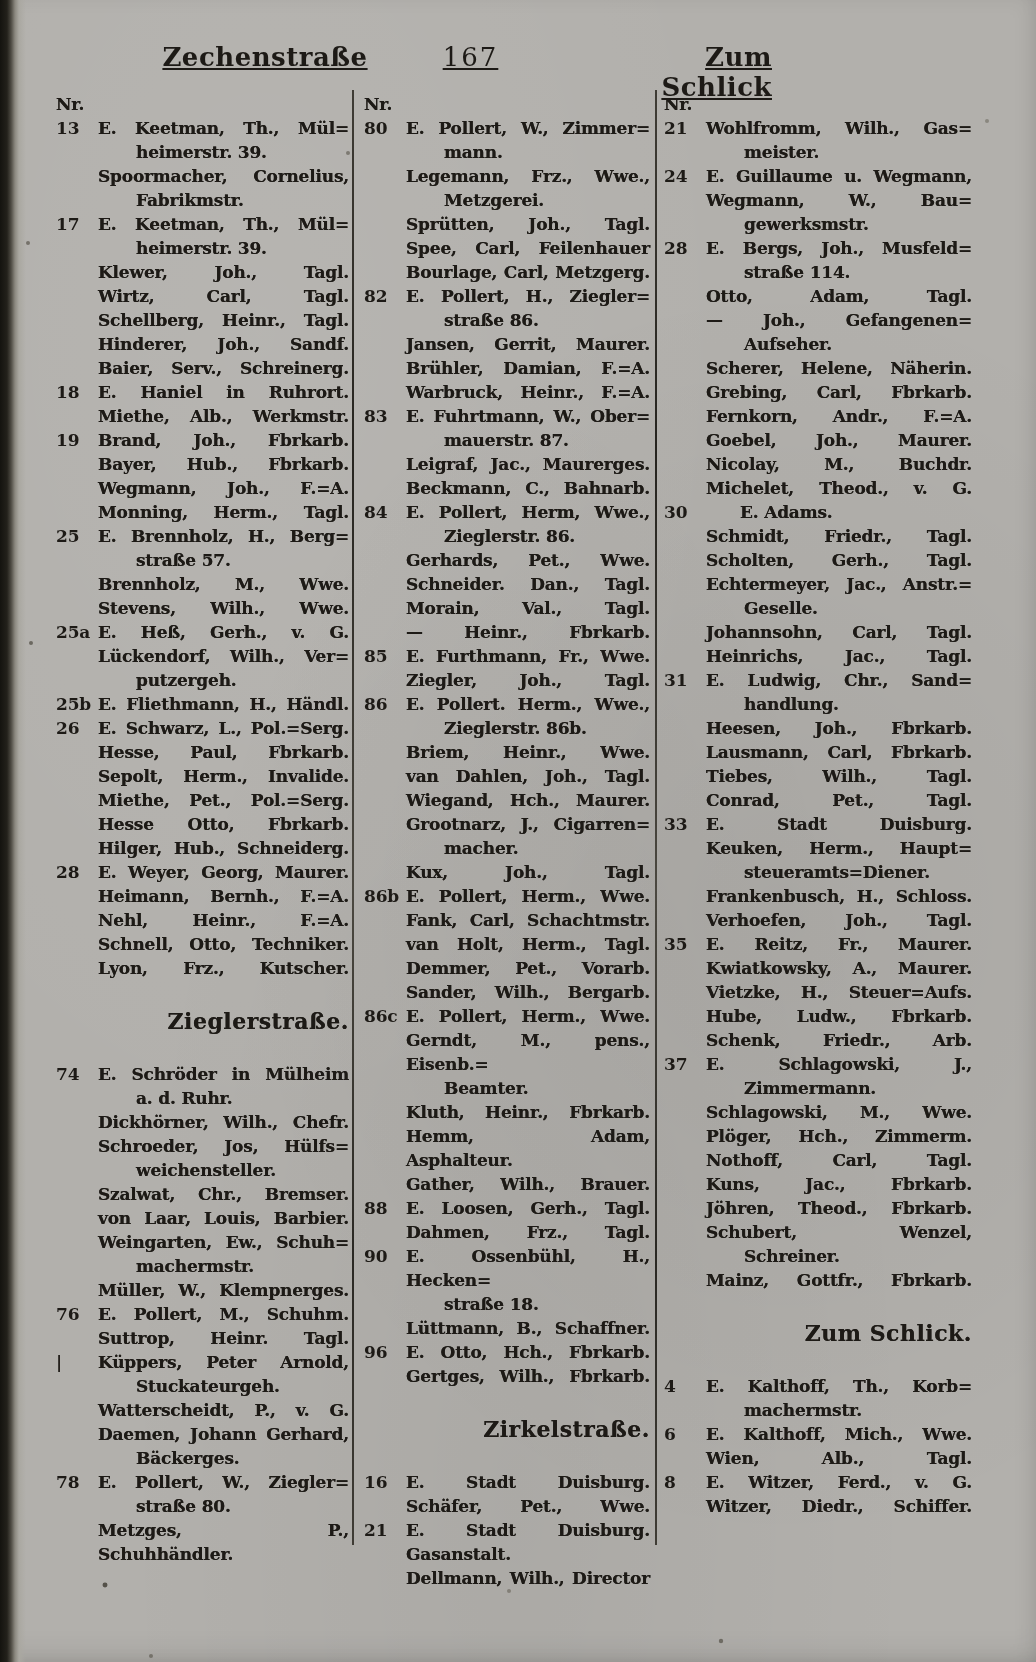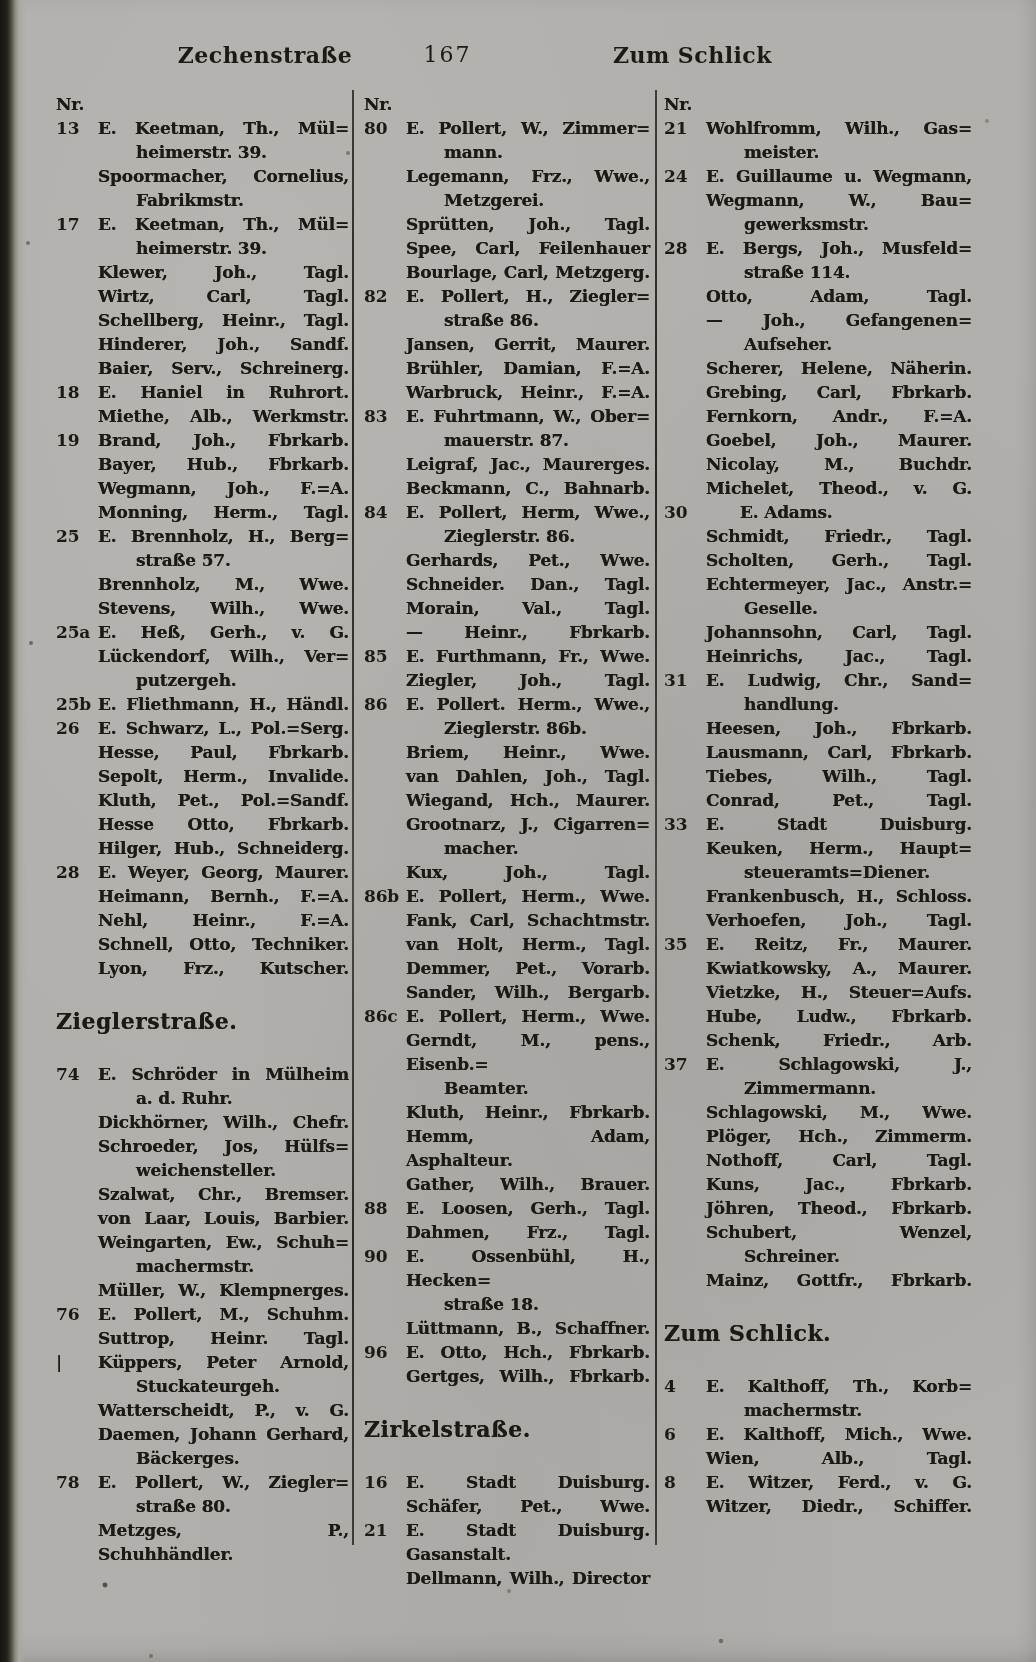--- a/index.html
+++ b/index.html
@@ -21,36 +21,36 @@
     box-shadow: inset -8px 0 30px -18px rgba(0,0,0,0.25), inset 0 -18px 40px -30px rgba(0,0,0,0.3);
   }
   .binding{
     position:absolute;left:0;top:0;width:26px;height:100%;
     background:linear-gradient(90deg,#14130f 0px,#23211b 7px,#4d4a42 11px,#8b887f 15px,#aaa8a1 19px,rgba(178,176,172,0) 26px);
   }
   .specks{position:absolute;left:0;top:0;width:2px;height:2px;border-radius:50%;
     box-shadow:104px 1584px 0 1.5px #55524a, 30px 642px 0 1px #6b6860, 27px 242px 0 1px #75726a,
                347px 152px 0 1px #7d7a72, 986px 120px 0 1px #8a877f, 508px 1590px 0 1px #827f77,
                720px 1640px 0 1.2px #6e6b63, 150px 1655px 0 1px #75726a;}
-  .runhead{position:absolute;top:42px;height:30px;font-size:22px;letter-spacing:0.5px;}
+  .runhead{position:absolute;top:42px;height:30px;font-size:26px;letter-spacing:0.5px;text-decoration:underline;}
   .runhead.c{text-align:center;}
   #rh-left{left:105px;width:320px;text-align:center;}
-  #rh-num{left:380px;width:135px;text-align:center;font-weight:400;letter-spacing:2px;}
+  #rh-num{left:403px;width:135px;text-align:center;font-weight:400;letter-spacing:2px;}
   #rh-right{left:597px;width:175px;text-align:right;}
   .col{position:absolute;top:92px;}
   #col0{left:56px;width:293px;}
   #col1{left:364px;width:286px;}
   #col2{left:664px;width:308px;}
   .line{display:flex;line-height:24px;font-size:17px;letter-spacing:-0.2px;}
   .num{flex:0 0 42px;white-space:nowrap;}
   .txt{flex:1;text-align:justify;text-align-last:justify;text-shadow:0 0 0.5px rgba(25,22,18,0.8);}
   .line.wrap .txt{padding-left:38px;text-align:right;text-align-last:left;}
   .line.plain .txt{text-align:left;text-align-last:left;margin-left:34px;}
   .line.flush .txt{text-align:left;text-align-last:left;}
-  .heading{font-size:22px;line-height:30px;margin:26px 0;text-align:left;letter-spacing:0.5px;
+  .heading{font-size:22px;line-height:30px;margin:26px 0;text-align:right;letter-spacing:0.5px;
     text-shadow:0 0 0.5px rgba(25,22,18,0.8);}
   .divider{position:absolute;top:90px;height:1455px;width:2px;
     background:linear-gradient(#3f3c35 0%,#26241f 25%,#4b4840 55%,#2a2823 80%,#3f3c35 100%);}
   #div1{left:352px;}
   #div2{left:655px;}
 </style>
 </head>
 <body>
 
 <div class="paper">
@@ -175,21 +175,21 @@
       <div class="line">
         <span class="num"></span>
         <span class="txt">Hesse, Paul, Fbrkarb.</span>
       </div>
       <div class="line">
         <span class="num"></span>
         <span class="txt">Sepolt, Herm., Invalide.</span>
       </div>
       <div class="line">
         <span class="num"></span>
-        <span class="txt">Kluth, Pet., Pol.=Sandf.</span>
+        <span class="txt">Miethe, Pet., Pol.=Serg.</span>
       </div>
       <div class="line">
         <span class="num"></span>
         <span class="txt">Hesse Otto, Fbrkarb.</span>
       </div>
       <div class="line">
         <span class="num"></span>
         <span class="txt">Hilger, Hub., Schneiderg.</span>
       </div>
       <div class="line">

